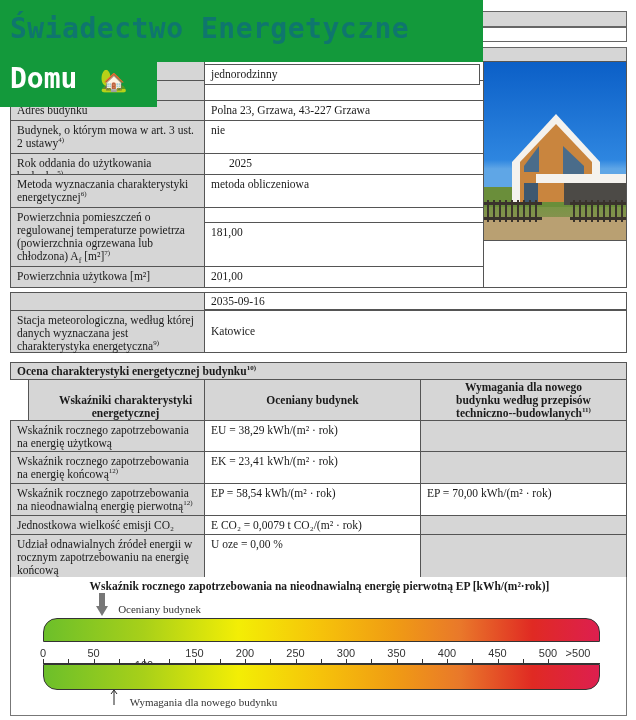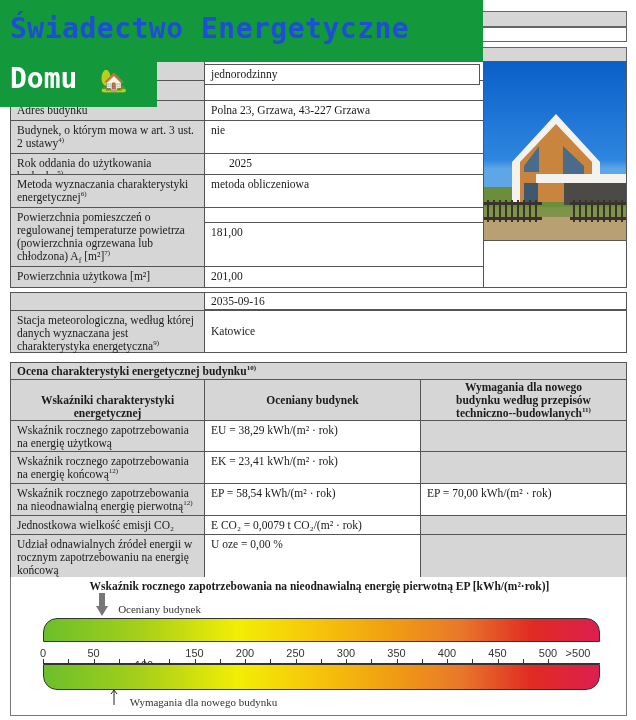--- a/index.html
+++ b/index.html
@@ -128,21 +128,21 @@
   <span>Stacja meteorologiczna, według której danych wyznaczana jest charakterystyka energetyczna</span><sup>9)</sup>
 </div>
 <div class="cell white vcenter" style="left:204px;top:310px;width:423px;height:43px;">
   <span>Katowice</span>
 </div>
 
 <div class="cell gray b" style="left:10px;top:362px;width:617px;height:18px;padding-top:2px;">
   <span>Ocena charakterystyki energetycznej budynku</span><sup>10)</sup>
 </div>
 
-<div class="cell gray b center vcenter" style="left:10px;top:379px;width:195px;height:56px;justify-content:center;">
+<div class="cell gray b center vcenter" style="left:28px;top:379px;width:195px;height:56px;justify-content:center;">
   <span style="padding:0 20px;">Wskaźniki charakterystyki energetycznej</span>
 </div>
 <div class="cell gray b center vcenter" style="left:204px;top:379px;width:217px;height:42px;justify-content:center;">
   <span>Oceniany budynek</span>
 </div>
 <div class="cell gray b center vcenter" style="left:420px;top:379px;width:207px;height:42px;justify-content:center;">
   <span style="padding:0 18px;"><span>Wymagania dla nowego budynku według przepisów techniczno--budowlanych</span><sup>11)</sup></span>
 </div>
 
 <div class="cell gray" style="left:10px;top:420px;width:195px;height:32px;">Wskaźnik rocznego zapotrzebowania na energię użytkową</div>
@@ -225,17 +225,17 @@
     <svg width="8" height="16" viewBox="0 0 8 16">
         <line x1="4" y1="2" x2="4" y2="16" stroke="#222" stroke-width="1"></line>
         <polyline points="1,5 4,1 7,5" fill="none" stroke="#222" stroke-width="1"></polyline>
       </svg>
   </div>
   <div class="abs" id="req-label" style="top: 119px; font-size: 11px; color: rgb(51, 51, 51); left: 118.7px;">Wymagania dla nowego budynku</div>
 </div>
 
 <div class="banner" style="left:0;top:0;width:483px;height:62px;"></div>
 <div class="banner" style="left:0;top:55px;width:157px;height:52px;"></div>
-<div class="abs" style="left:10px;top:12px;font-family:'DejaVu Sans Mono','Liberation Mono',monospace;font-weight:bold;font-size:28px;color:#1d4ed8;letter-spacing:0.5px;white-space:nowrap;">Świadectwo Energetyczne</div>
+<div class="abs" style="left:10px;top:12px;font-family:'DejaVu Sans Mono','Liberation Mono',monospace;font-weight:bold;font-size:28px;color:#0f766e;letter-spacing:0.5px;white-space:nowrap;">Świadectwo Energetyczne</div>
 <div class="abs" style="left:10px;top:62px;font-family:'DejaVu Sans Mono','Liberation Mono',monospace;font-weight:bold;font-size:28px;color:#fff;white-space:nowrap;">
   <span>Domu</span>
   <span style="font-size:22px;margin-left:6px;">🏡</span>
 </div>
 
 </body></html>

